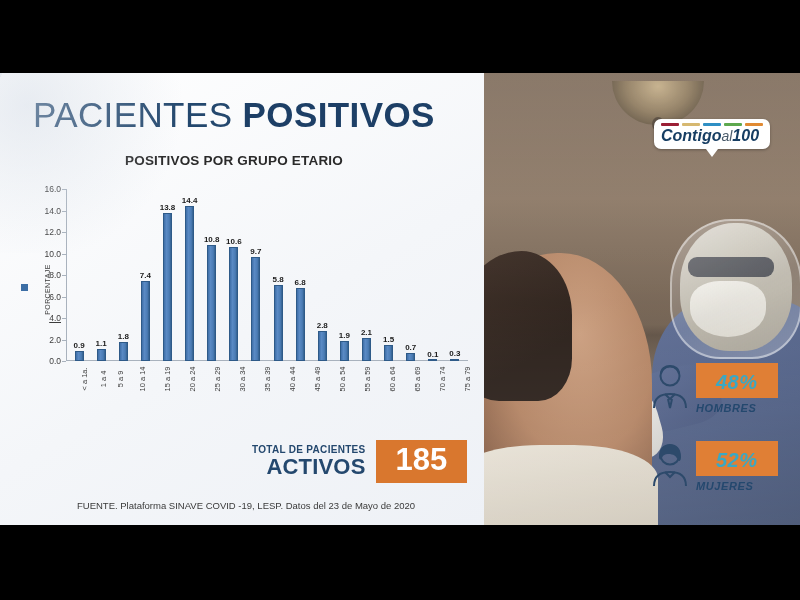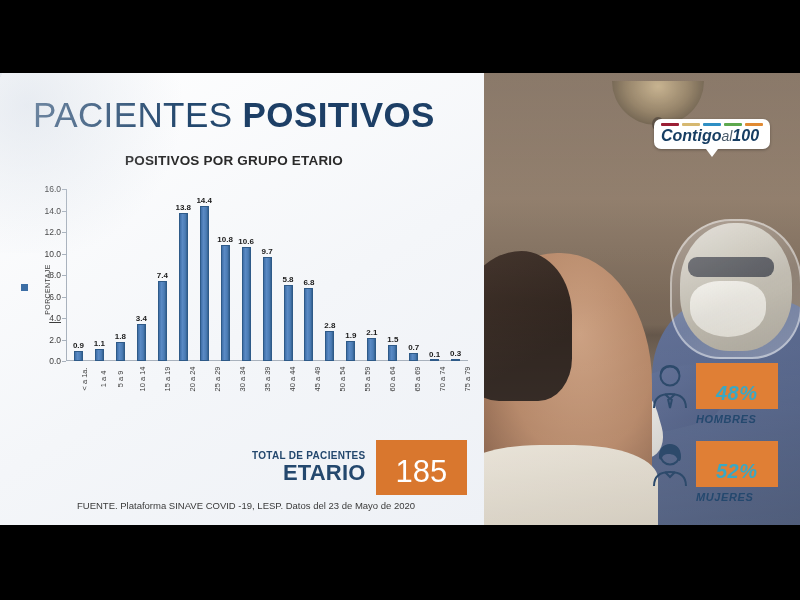--- a/index.html
+++ b/index.html
@@ -52,22 +52,22 @@
     display:flex;justify-content:space-around;padding:0 2px;}
   .xlab{flex:1 1 0;display:flex;justify-content:center;}
   .xlab span{font-size:7.5px;color:#3c3c3c;white-space:nowrap;
     transform:rotate(-90deg);transform-origin:50% 0%;margin-top:14px;}
 
   
   #total-row{position:absolute;left:252px;top:367px;display:flex;align-items:center;}
   .total-text{text-align:right;margin-right:10px;line-height:1;}
   .total-sup{font-size:10px;font-weight:700;color:#24486e;letter-spacing:.3px;}
   .total-main{font-size:22px;font-weight:700;color:#24486e;letter-spacing:.2px;margin-top:1px;}
-  .total-box{background:#d9772e;color:#fff;font-size:31px;font-weight:400;
-    padding:16px 20px 8px;line-height:1;}
+  .total-box{background:#d9772e;color:#fff;font-size:31px;font-weight:700;
+    padding:4px 20px 8px;line-height:1;}
 
   .source{position:absolute;left:77px;top:427px;font-size:9.5px;color:#3a3a3a;white-space:nowrap;}
 
   
   #photo{position:absolute;left:484px;top:0;width:316px;height:574px;overflow:hidden;
     background:linear-gradient(160deg,#6c5a4c 0%,#7d6a58 30%,#8e7c68 55%,#9b8b77 75%,#6b5a4a 100%);font-style:italic;}
   .ph-wall{position:absolute;left:0;top:0;right:0;height:262px;
     background:linear-gradient(180deg,#7d6a59 0%,#8a7663 48%,#6f5e4e 96%,#5d4e41 100%);}
   .ph-floor{position:absolute;left:0;top:262px;right:0;bottom:0;
     background:linear-gradient(180deg,#5d4e41 0%,#8b7b68 22%,#b6a894 60%,#cfc4b2 100%);}
@@ -110,21 +110,21 @@
   .logo-stripes i{display:block;height:3px;border-radius:1px;}
   .logo-text{font-size:16px;font-weight:700;color:#173e63;line-height:1;white-space:nowrap;}
   .logo-text .lt-al{font-weight:400;color:#4a5b6b;font-size:14px;}
   .logo-text .lt-100{color:#173e63;}
 
   
   .gstat{position:absolute;display:flex;align-items:flex-start;}
   #gstat-men{left:166px;top:290px;}
   #gstat-women{left:166px;top:368px;}
   .gicon{width:40px;height:46px;margin-right:6px;flex:0 0 40px;}
-  .gbox{background:#e07f35;padding:20px 20px 6px;}
+  .gbox{background:#e07f35;padding:9px 20px 6px;}
   .gpct{font-size:20px;font-weight:700;color:#3aa8c4;line-height:1;letter-spacing:.5px;}
   .glabel{margin-top:4px;font-size:11px;font-weight:700;color:#24486e;letter-spacing:.6px;}
 </style>
 </head>
 <body>
 
 <div id="stage">
 
   <div id="slide">
 
@@ -168,24 +168,20 @@
               </div>
               <div class="bar-col">
                 <div class="bar-label" style="bottom: calc(6.875%);">1.1</div>
                 <div class="bar" style="height: 6.875%;"></div>
               </div>
               <div class="bar-col">
                 <div class="bar-label" style="bottom: calc(11.25%);">1.8</div>
                 <div class="bar" style="height: 11.25%;"></div>
               </div>
               <div class="bar-col">
-                <div class="bar-label" style="bottom: calc(21.25%);">3.4</div>
-                <div class="bar" style="height: 21.25%;"></div>
-              </div>
-              <div class="bar-col">
                 <div class="bar-label" style="bottom: calc(46.25%);">7.4</div>
                 <div class="bar" style="height: 46.25%;"></div>
               </div>
               <div class="bar-col">
                 <div class="bar-label" style="bottom: calc(86.25%);">13.8</div>
                 <div class="bar" style="height: 86.25%;"></div>
               </div>
               <div class="bar-col">
                 <div class="bar-label" style="bottom: calc(90%);">14.4</div>
                 <div class="bar" style="height: 90%;"></div>
@@ -301,21 +297,21 @@
             </div>
             <div class="xlab">
               <span>90 a 94</span>
             </div>
           </div>
       </div>
 
       <div id="total-row">
         <div class="total-text">
           <div class="total-sup">TOTAL DE PACIENTES</div>
-          <div class="total-main">ETARIO</div>
+          <div class="total-main">ACTIVOS</div>
         </div>
         <div class="total-box">185</div>
       </div>
 
       <div class="source">FUENTE. Plataforma SINAVE COVID -19, LESP. Datos del 23 de Mayo de 2020</div>
     </div>
 
     <div id="photo">
       <div class="ph-wall"></div>
       <div class="ph-floor"></div>

